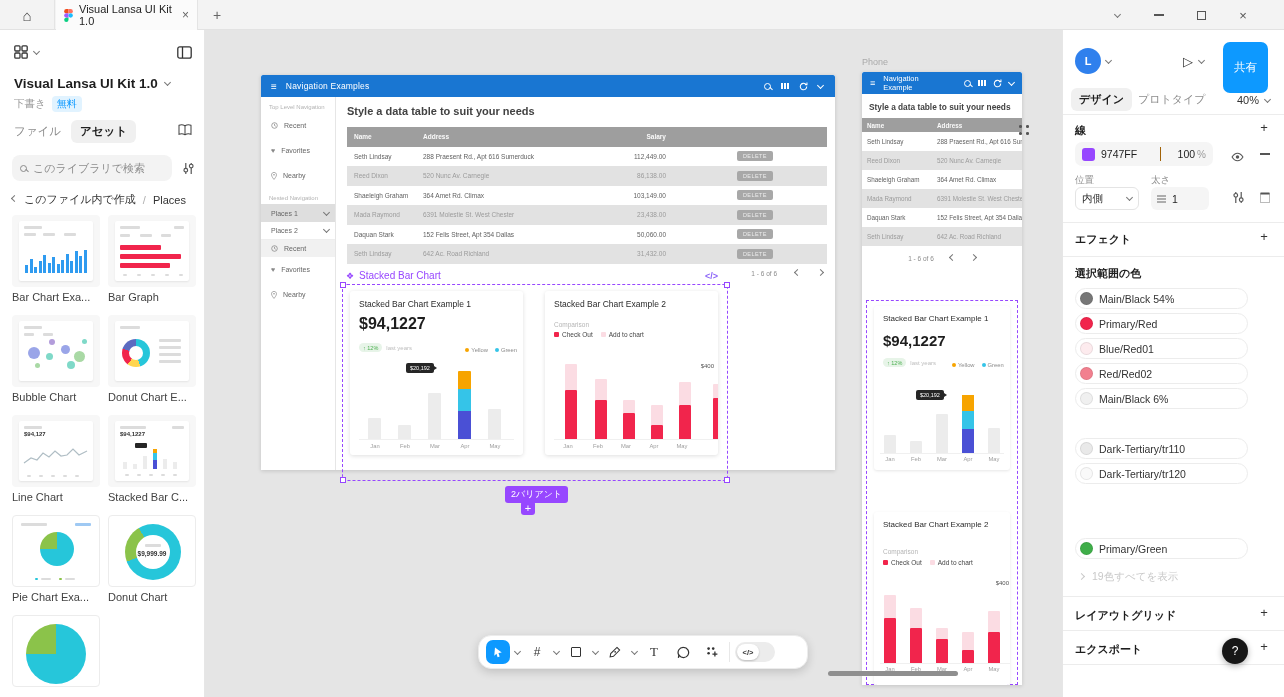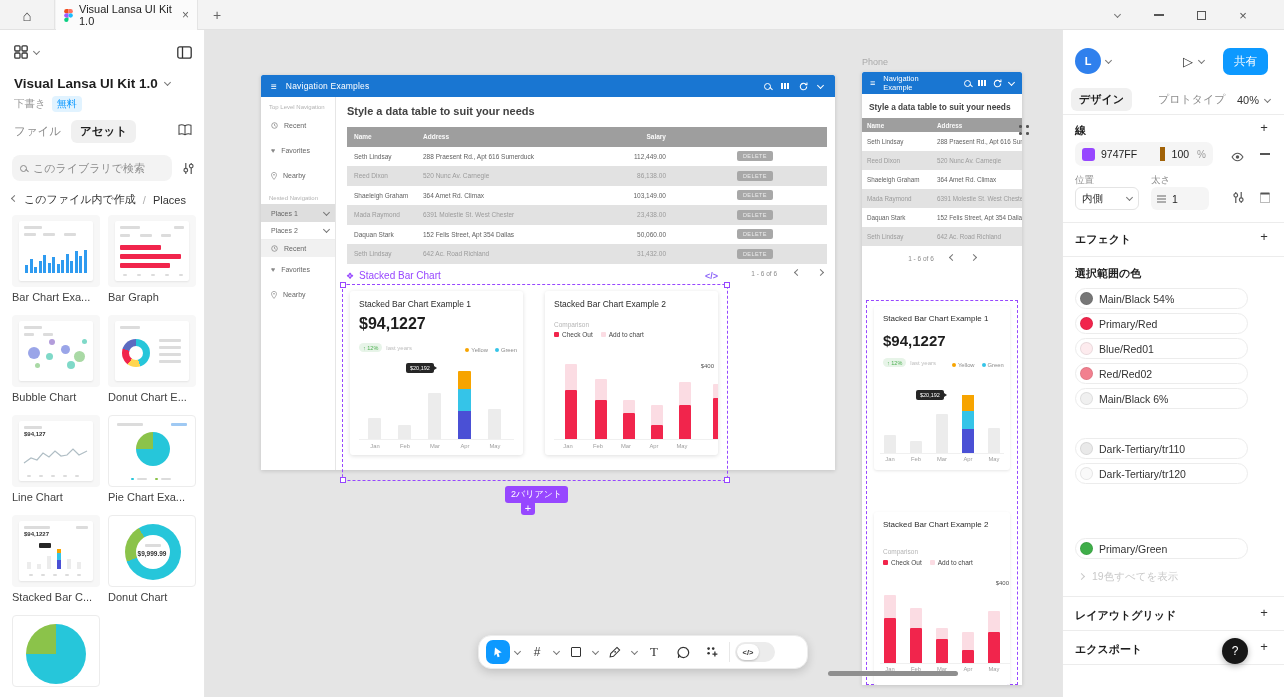--- a/index.html
+++ b/index.html
@@ -253,33 +253,20 @@
               <div class="dash" style="position:absolute;left:20px;bottom:4px;width:4px"></div>
               <div class="dash" style="position:absolute;left:32px;bottom:4px;width:4px"></div>
               <div class="dash" style="position:absolute;left:44px;bottom:4px;width:4px"></div>
               <div class="dash" style="position:absolute;left:56px;bottom:4px;width:4px"></div>
         </div>
           </div>
         <div class="tlabel">Line Chart</div>
       </div>
 
       <div class="tile">
-        <div class="thumb" style="background:#fff;border:1px solid #ececec">
-          <div class="dash" style="position:absolute;left:8px;top:7px;width:26px"></div>
-          <div class="dash" style="position:absolute;right:8px;top:7px;width:16px;background:#9fc9f3"></div>
-          <div style="position:absolute;left:27px;top:16px;width:34px;height:34px;border-radius:50%;background:conic-gradient(from 270deg,#8bc34a 0 25%,#26c6da 25% 100%)"></div>
-          <div class="dash" style="position:absolute;left:22px;bottom:6px;width:3px;background:#26c6da"></div>
-            <div class="dash" style="position:absolute;left:28px;bottom:6px;width:10px"></div>
-          <div class="dash" style="position:absolute;left:46px;bottom:6px;width:3px;background:#8bc34a"></div>
-            <div class="dash" style="position:absolute;left:52px;bottom:6px;width:10px"></div>
-        </div>
-        <div class="tlabel">Pie Chart Exa...</div>
-      </div>
-
-      <div class="tile">
         <div class="thumb">
             <div class="mini">
           <div class="dash" style="position:absolute;left:5px;top:5px;width:26px"></div>
               <div class="dash" style="position:absolute;right:5px;top:5px;width:12px"></div>
           <div style="position:absolute;left:5px;top:10px;font-size:6px;font-weight:bold;color:#333">$94,1227</div>
           <div style="position:absolute;left:20px;top:22px;width:12px;height:5px;background:#262626;border-radius:1px"></div>
           <div style="position:absolute;left:8px;right:8px;bottom:12px;height:22px;display:flex;align-items:flex-end;gap:6px">
             <div style="width:4px;height:7px;background:#ececec"></div>
                 <div style="width:4px;height:5px;background:#ececec"></div>
                 <div style="width:4px;height:13px;background:#ececec"></div>
@@ -288,20 +275,33 @@
                 <div style="width:4px;height:7px;background:#ececec"></div>
           </div>
           <div class="dash" style="position:absolute;left:10px;bottom:5px;width:4px"></div>
               <div class="dash" style="position:absolute;left:22px;bottom:5px;width:4px"></div>
               <div class="dash" style="position:absolute;left:34px;bottom:5px;width:4px"></div>
               <div class="dash" style="position:absolute;left:46px;bottom:5px;width:4px"></div>
               <div class="dash" style="position:absolute;left:58px;bottom:5px;width:4px"></div>
         </div>
           </div>
         <div class="tlabel">Stacked Bar C...</div>
+      </div>
+
+      <div class="tile">
+        <div class="thumb" style="background:#fff;border:1px solid #ececec">
+          <div class="dash" style="position:absolute;left:8px;top:7px;width:26px"></div>
+          <div class="dash" style="position:absolute;right:8px;top:7px;width:16px;background:#9fc9f3"></div>
+          <div style="position:absolute;left:27px;top:16px;width:34px;height:34px;border-radius:50%;background:conic-gradient(from 270deg,#8bc34a 0 25%,#26c6da 25% 100%)"></div>
+          <div class="dash" style="position:absolute;left:22px;bottom:6px;width:3px;background:#26c6da"></div>
+            <div class="dash" style="position:absolute;left:28px;bottom:6px;width:10px"></div>
+          <div class="dash" style="position:absolute;left:46px;bottom:6px;width:3px;background:#8bc34a"></div>
+            <div class="dash" style="position:absolute;left:52px;bottom:6px;width:10px"></div>
+        </div>
+        <div class="tlabel">Pie Chart Exa...</div>
       </div>
 
       <div class="tile">
         <div class="thumb" style="background:#fff;border:1px solid #ececec">
           <div style="position:absolute;left:16px;top:8px;width:56px;height:56px;border-radius:50%;background:conic-gradient(from 250deg,#8bc34a 0 22%,#26c6da 22% 100%)"></div>
           <div style="position:absolute;left:27px;top:19px;width:34px;height:34px;border-radius:50%;background:#fff"></div>
           <div class="dash" style="position:absolute;left:36px;top:28px;width:16px"></div>
           <div style="position:absolute;left:0;right:0;top:34px;text-align:center;font-size:6.5px;font-weight:bold;color:#333">$9,999.99</div>
         </div>
         <div class="tlabel">Donut Chart</div>
@@ -697,23 +697,23 @@
 
   <div class="rpanel">
     <div class="r flex" style="left:12px;top:18px;gap:5px">
       <span style="width:26px;height:26px;border-radius:50%;background:#2f80ed;color:#fff;display:flex;align-items:center;justify-content:center;font-size:11px;font-weight:bold">L</span>
       <i class="chev"></i>
     </div>
     <div class="r flex" style="left:120px;top:24px;gap:6px">
       <span style="font-size:13px;color:#333">▷</span>
       <i class="chev"></i>
     </div>
-    <div class="r" style="right:16px;top:18px;background:#0d99ff;color:#fff;font-size:11.5px;padding:6px 11px;border-radius:7px">共有</div>
-
-    <div class="r flex" style="left:8px;top:58px;gap:20px">
+    <div class="r" style="right:16px;top:12px;background:#0d99ff;color:#fff;font-size:11.5px;padding:18px 11px;border-radius:7px">共有</div>
+
+    <div class="r flex" style="left:8px;top:58px;gap:0">
       <span style="background:#f0f0f0;border-radius:6px;padding:4px 8px;font-size:11px;font-weight:bold;color:#1e1e1e">デザイン</span>
       <span style="font-size:11px;color:#8c8c8c;padding:4px 6px">プロトタイプ</span>
     </div>
     <div class="r flex" style="right:14px;top:64px;gap:6px">
       <span style="font-size:11px;color:#333">40%</span>
       <i class="chev"></i>
     </div>
     <div class="rp-div" style="top:84px"></div>
 
     <div class="r rp-sec" style="left:12px;top:93px">線</div>
@@ -721,21 +721,21 @@
         <i style="left:0;top:0"></i>
         <i style="right:0;top:0"></i>
         <i style="left:0;bottom:0"></i>
         <i style="right:0;bottom:0"></i>
       </div>
     <div class="plusbtn" style="right:12px;top:89px">+</div>
 
     <div class="r flex" style="left:12px;top:112px;width:138px;height:24px;background:#f5f5f5;border-radius:7px;padding:0 7px;gap:6px">
       <span style="width: 13px; height: 13px; border-radius: 3px; flex: 0 0 auto; background: rgb(151, 71, 255);"></span>
       <span style="font-size:10.5px;color:#1e1e1e">9747FF</span>
-      <span class="flex" style="margin-left:auto;gap:8px;border-left:5px solid #a16207;padding-left:7px;height:14px">
+      <span class="flex" style="margin-left:auto;gap:2px;border-left:1px solid #a16207;padding-left:17px;height:14px">
         <span style="font-size:10.5px;color:#1e1e1e">100</span>
         <span style="font-size:10px;color:#9a9a9a">%</span>
       </span>
     </div>
     <div class="r" style="right:40px;top:118px">
       <svg width="13" height="10" viewBox="0 0 12 9">
           <path d="M1 4.5C2.5 2 4.2 1 6 1s3.5 1 5 3.5C9.5 7 7.8 8 6 8S2.5 7 1 4.5z" fill="none" stroke="#555" stroke-width="1"></path>
           <circle cx="6" cy="4.5" r="1.6" fill="#555"></circle>
         </svg>
     </div>

